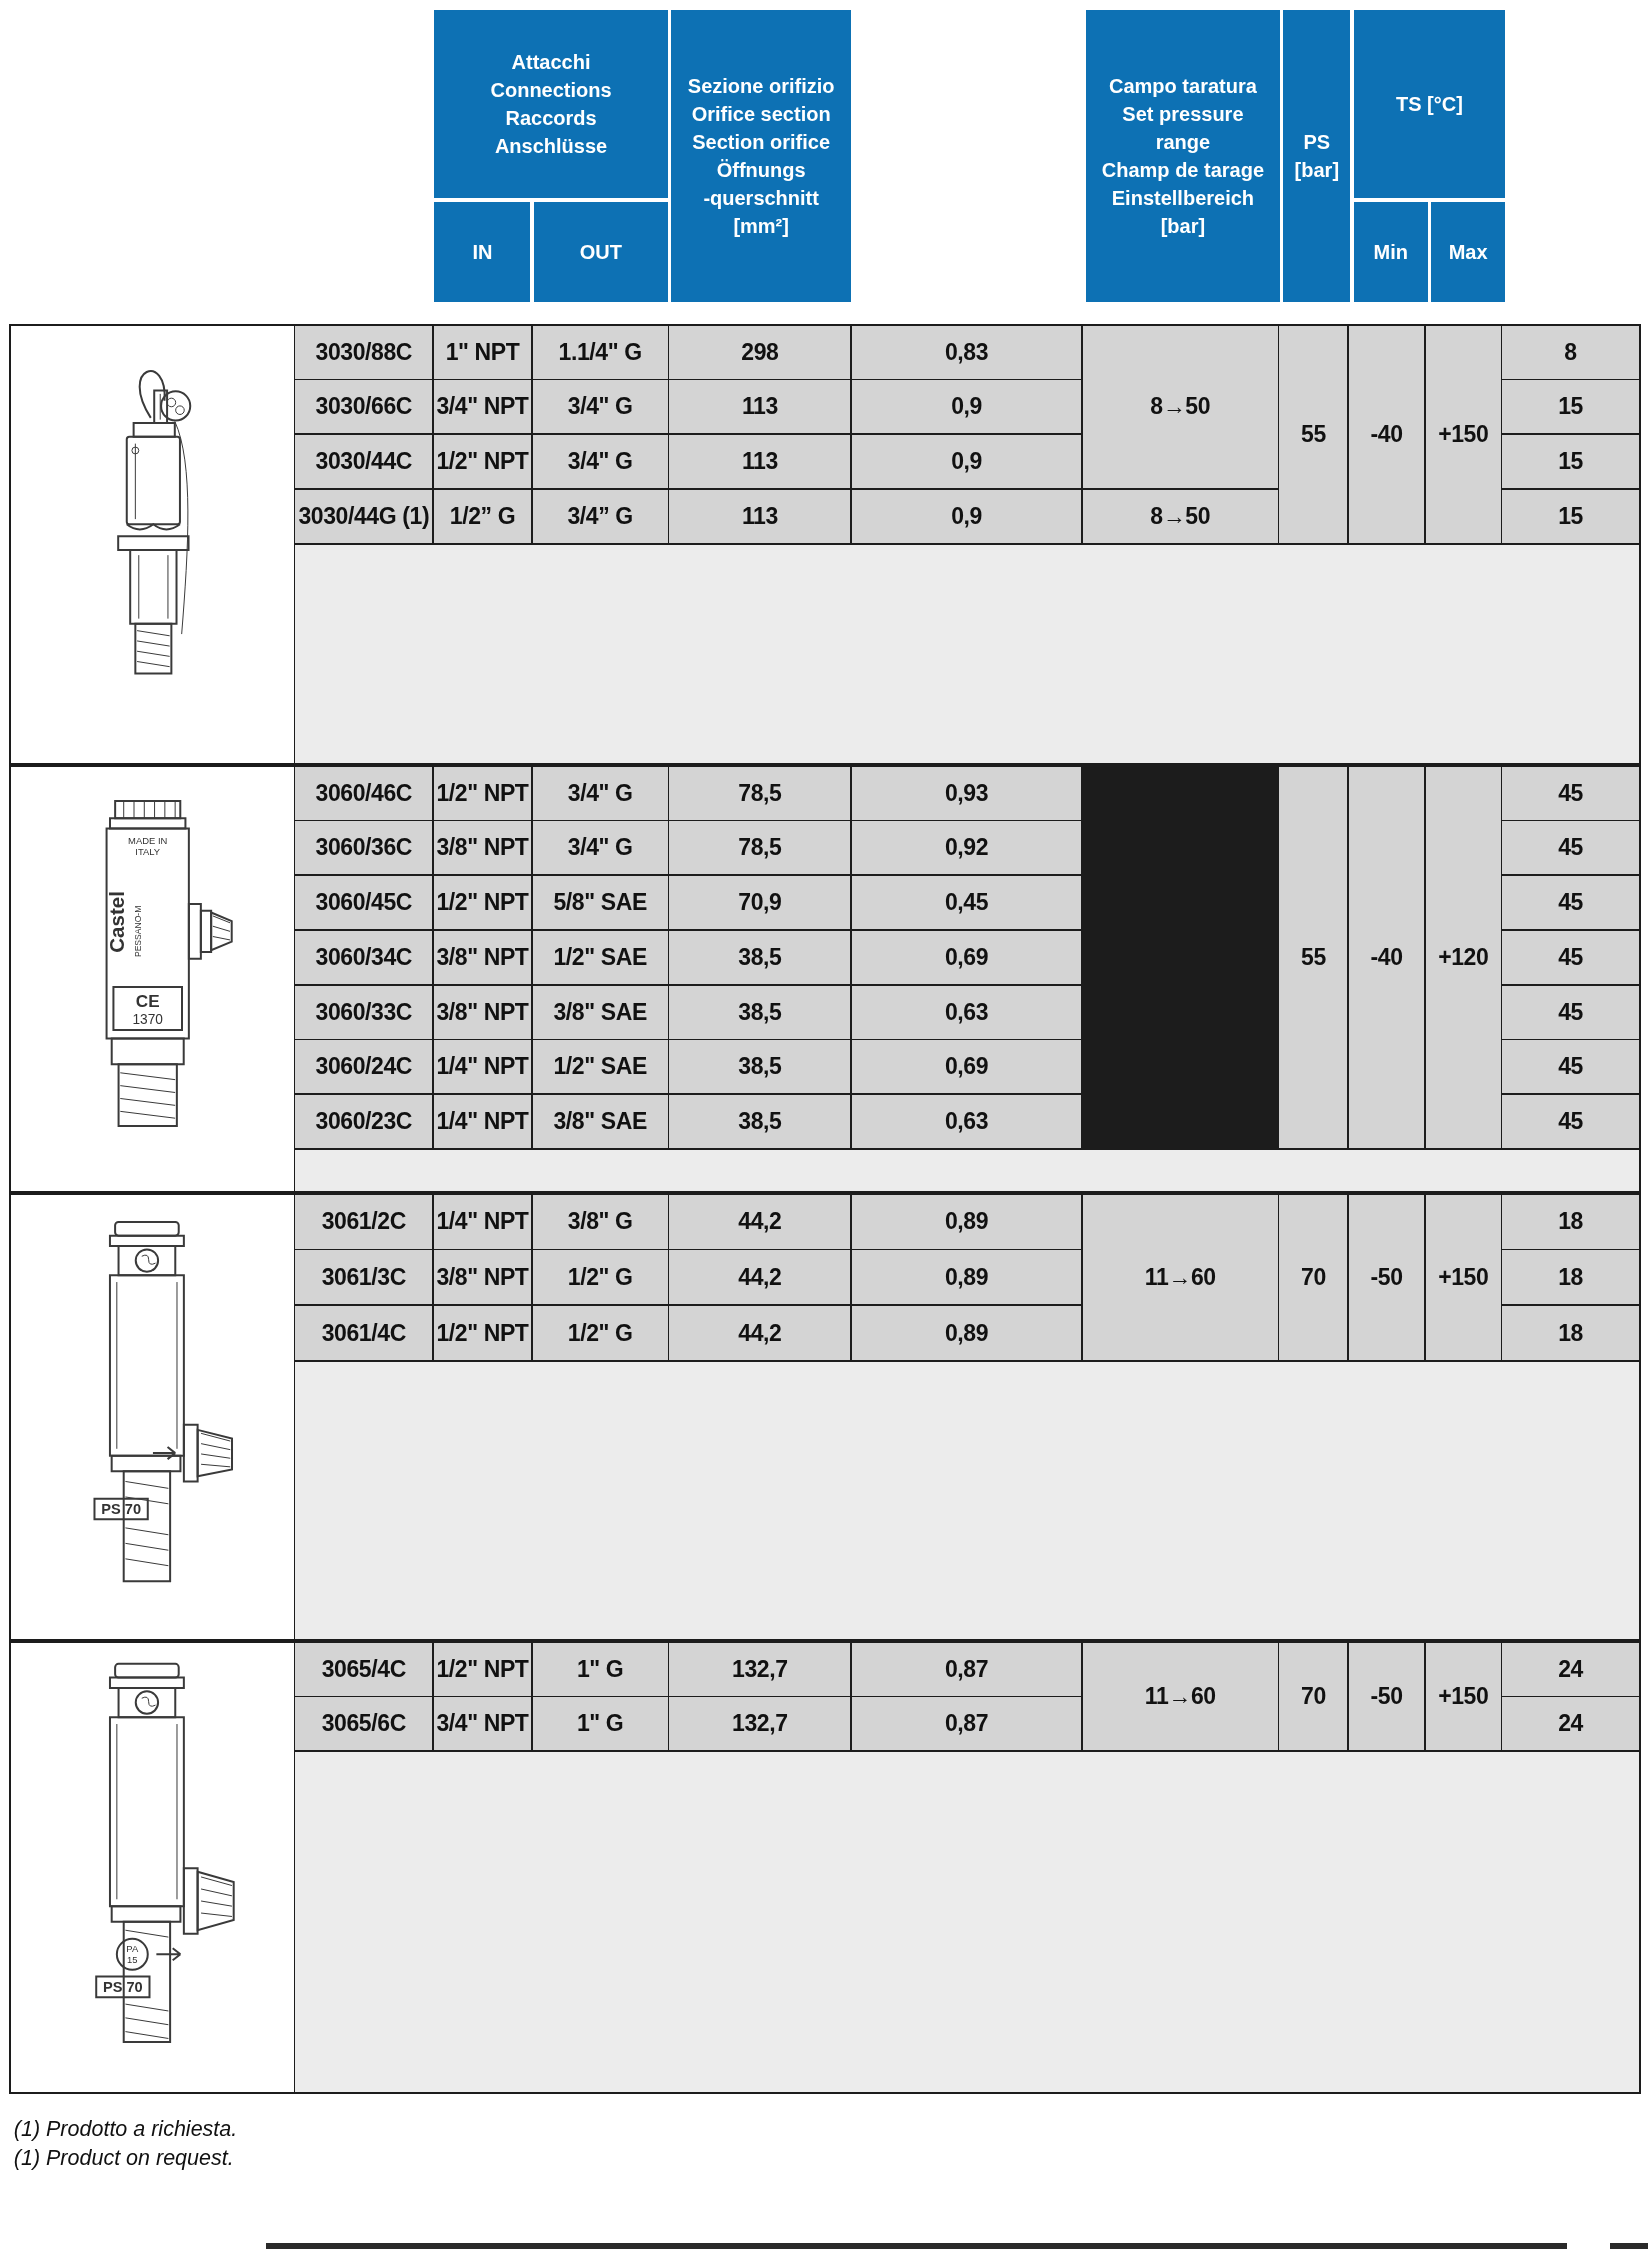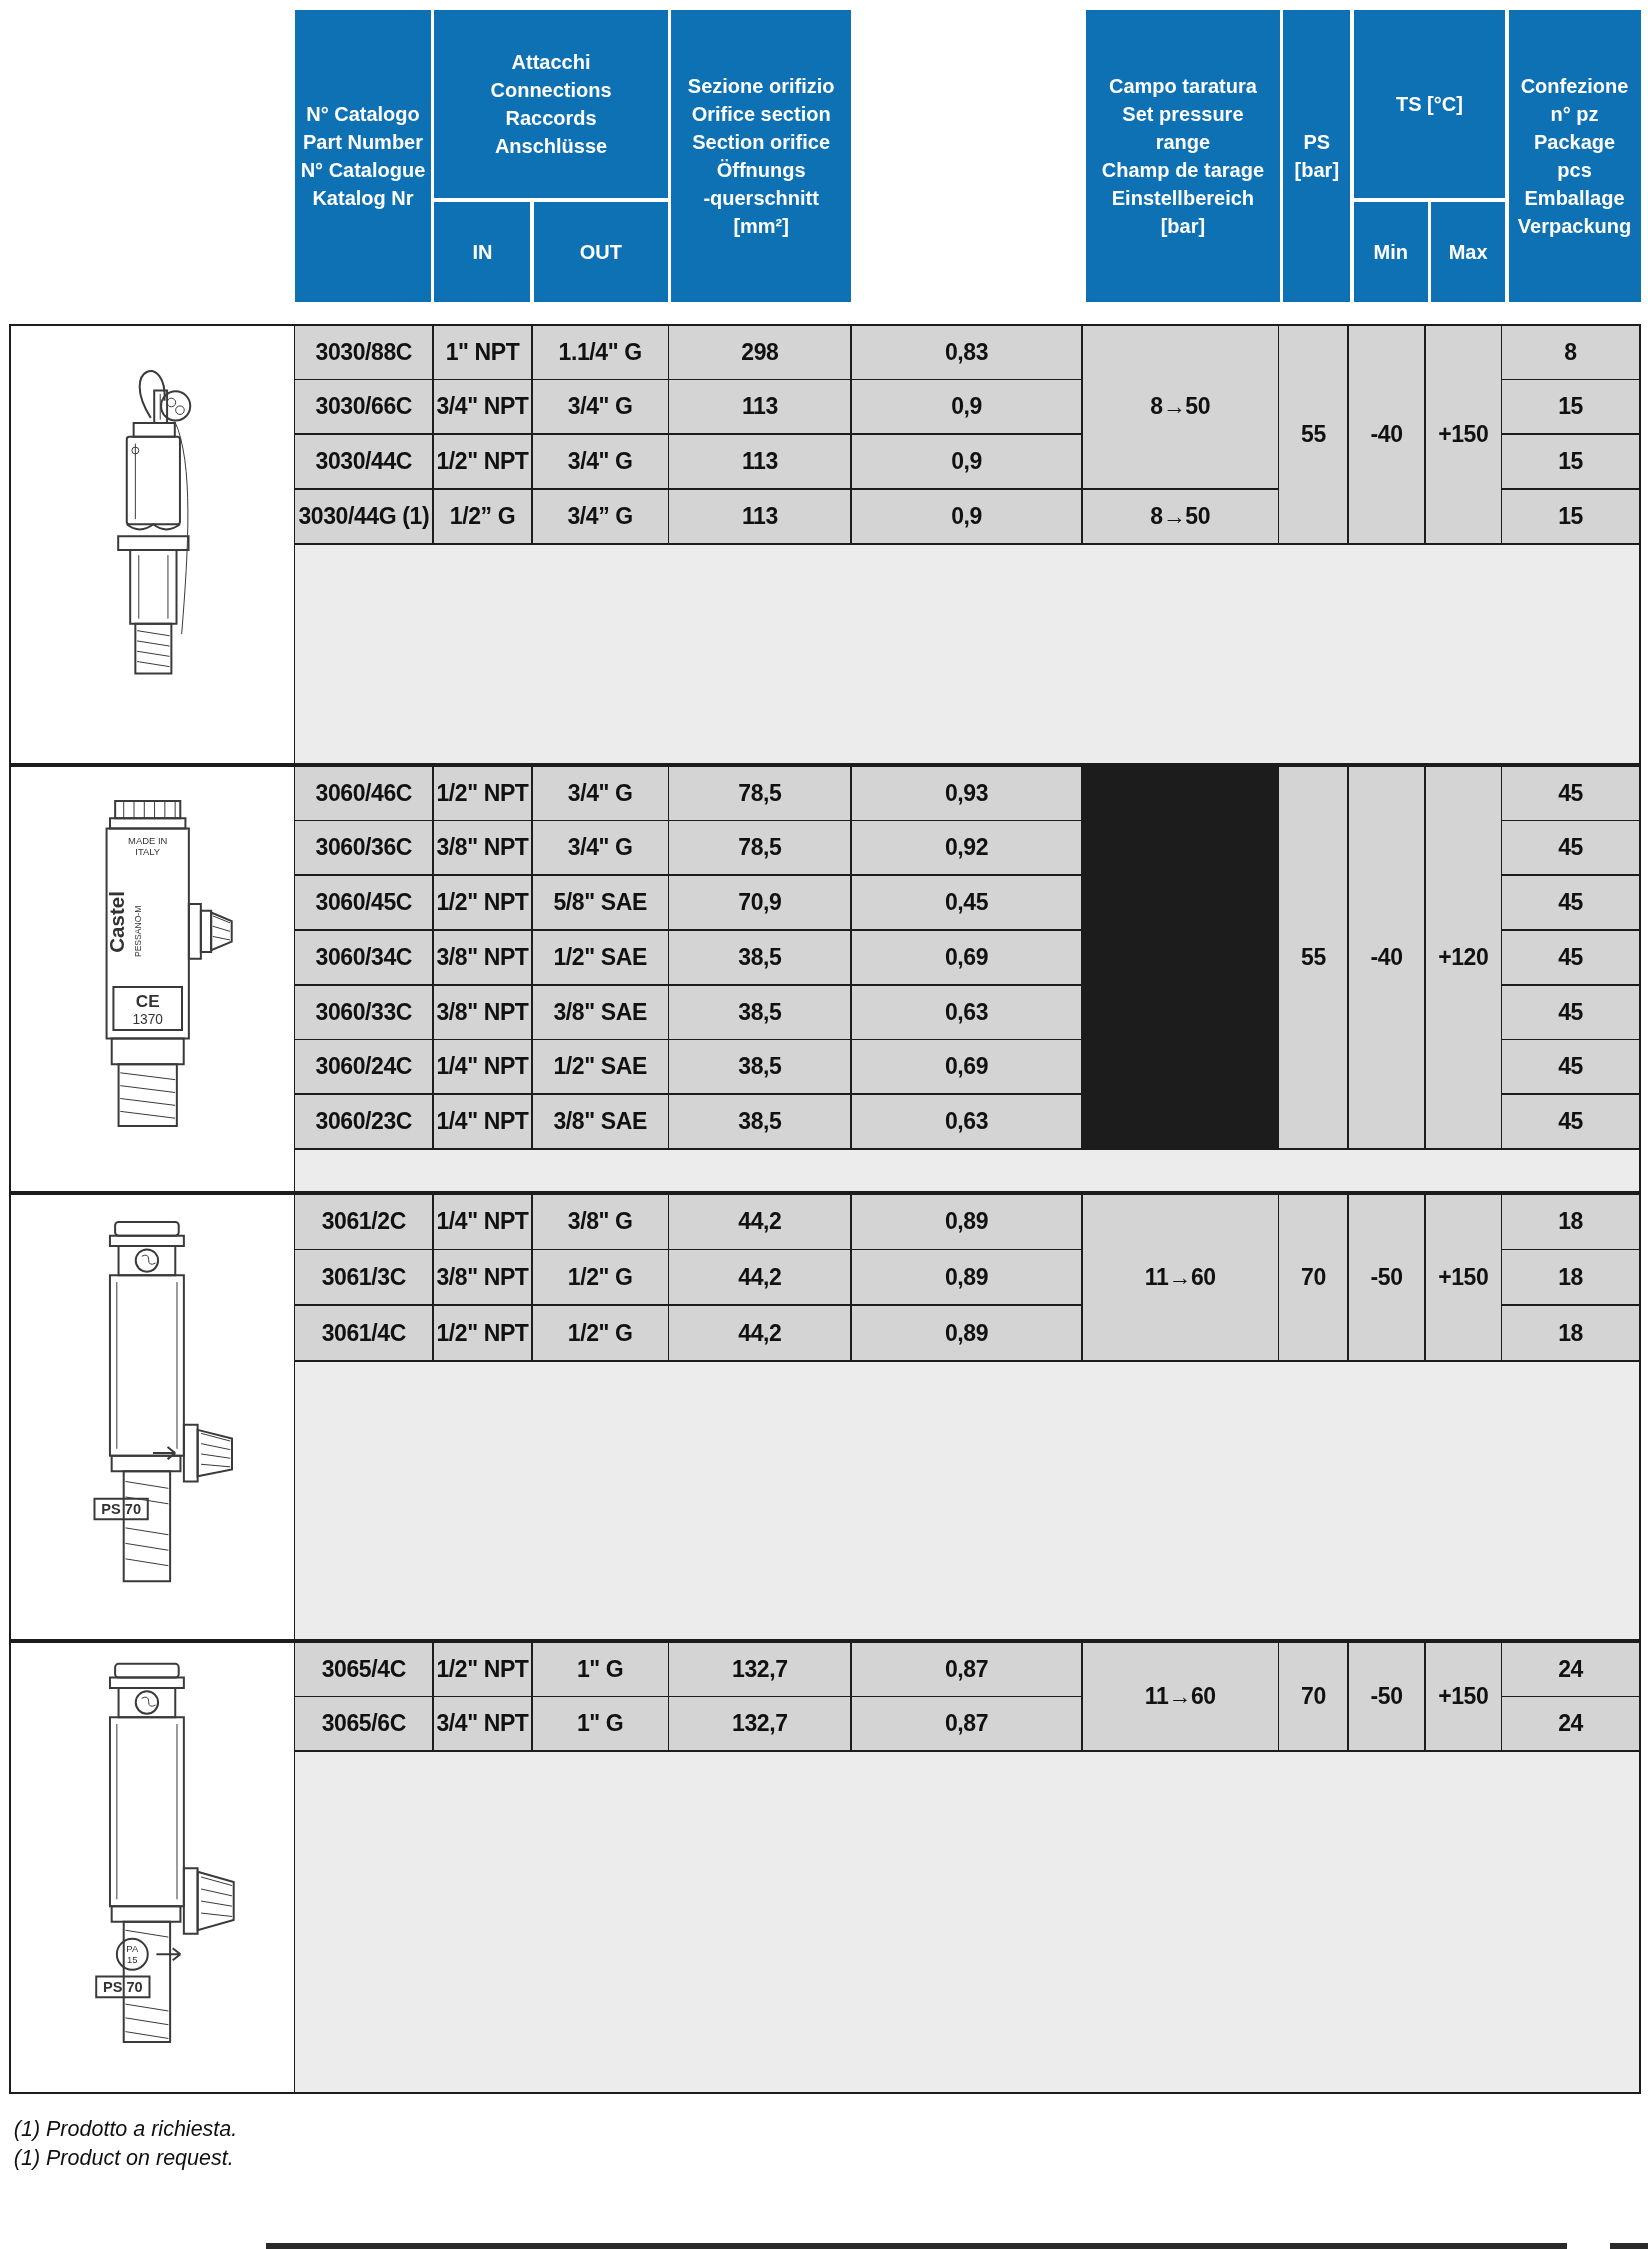--- a/index.html
+++ b/index.html
@@ -54,26 +54,20 @@
   .ln{stroke:#3a3a3a;stroke-width:2;fill:none;}
   .lnt{stroke:#3a3a3a;stroke-width:1;fill:none;}
   .dtxt{fill:#333;font-family:"Liberation Sans",sans-serif;}
 </style>
 </head>
 <body>
 
 <div class="page">
 
   <div class="hdr">
-    <div class="hcell" style="grid-column:2;grid-row:1/3">
-        <span class="ht">N° Catalogo
-Part Number
-N° Catalogue
-Katalog Nr</span>
-      </div>
     <div class="hcell" style="grid-column:3/5;grid-row:1">
         <span class="ht">Attacchi
 Connections
 Raccords
 Anschlüsse</span>
       </div>
     <div class="hcell" style="grid-column:3;grid-row:2">
         <span class="ht">IN</span>
       </div>
     <div class="hcell" style="grid-column:4;grid-row:2">
@@ -100,28 +94,20 @@
 [bar]</span>
       </div>
     <div class="hcell" style="grid-column:9/11;grid-row:1">
         <span class="ht">TS [°C]</span>
       </div>
     <div class="hcell" style="grid-column:9;grid-row:2">
         <span class="ht">Min</span>
       </div>
     <div class="hcell" style="grid-column:10;grid-row:2">
         <span class="ht">Max</span>
-      </div>
-    <div class="hcell" style="grid-column:11;grid-row:1/3">
-        <span class="ht">Confezione
-n° pz
-Package
-pcs
-Emballage
-Verpackung</span>
       </div>
   </div>
 
   <div style="height:21.5px"></div>
 
   <div class="g g1">
     <div class="cdraw">
       <svg width="189" height="386" viewBox="0 0 220 450">
         <path class="ln" d="M108,78 C70,18 128,2 124,58"></path>
         <circle class="ln" cx="137" cy="64" r="17"></circle>

